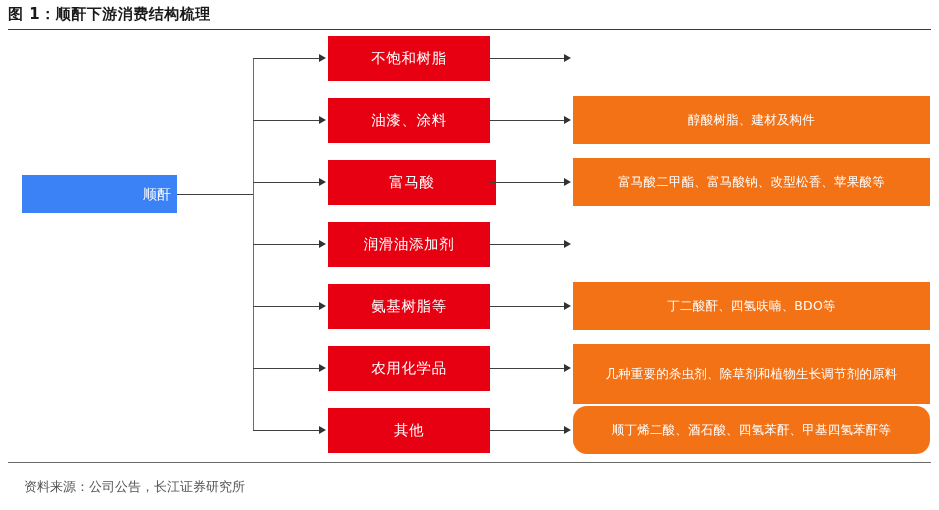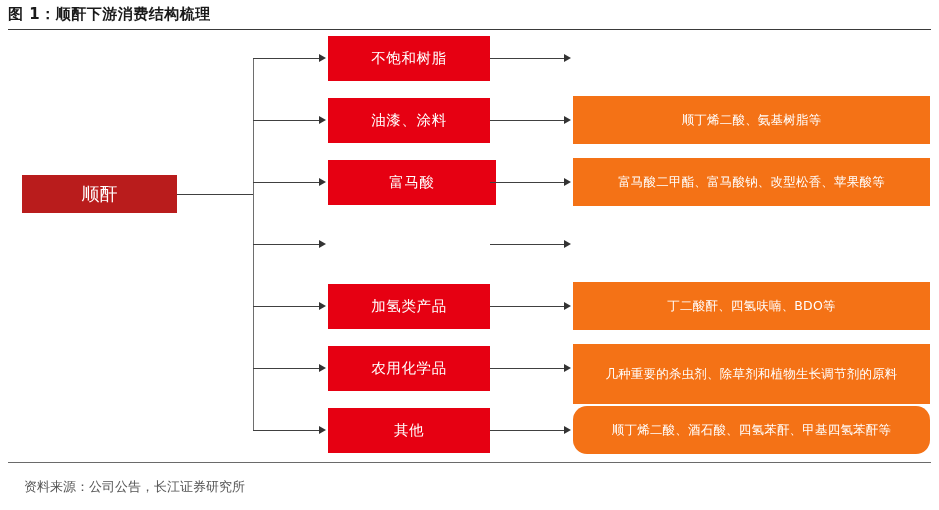--- a/index.html
+++ b/index.html
@@ -71,23 +71,24 @@
     display: flex;
     align-items: center;
     justify-content: center;
     text-align: center;
     color: #ffffff;
     line-height: 1.32;
     padding: 2px 6px;
   }
 
   .node-root {
-    background: #b91c1c;
-    font-size: 18px;
+    background: #3b82f6;
+    font-size: 14px;
     font-weight: normal;
+    justify-content: flex-end;
   }
 
   .node-mid {
     background: #E60012;
     font-size: 14.5px;
     letter-spacing: 0.6px;
   }
 
   .node-leaf {
     background: #F47216;
@@ -141,43 +142,46 @@
   <div class="arrow-head" style="left:564px; top:23.5px;"></div>
 
   <div class="hline" style="left:253px; top:90px; width:68px;"></div>
   <div class="arrow-head" style="left:319px; top:85.5px;"></div>
   <div class="node node-mid" style="left:328px; top:68px; width:162px; height:45px;">
     <span>油漆、涂料</span>
   </div>
   <div class="hline" style="left:490px; top:90px; width:76px;"></div>
   <div class="arrow-head" style="left:564px; top:85.5px;"></div>
   <div class="node node-leaf" style="left:573px; top:66px; width:357px; height:48px;">
-    <span>顺丁烯二酸、氨基树脂等</span>
+    <span>醇酸树脂、建材及构件</span>
   </div>
 
   <div class="hline" style="left:253px; top:152px; width:68px;"></div>
   <div class="arrow-head" style="left:319px; top:147.5px;"></div>
   <div class="node node-mid" style="left:328px; top:130px; width:168px; height:45px;">
     <span>富马酸</span>
   </div>
   <div class="hline" style="left:490px; top:152px; width:76px;"></div>
   <div class="arrow-head" style="left:564px; top:147.5px;"></div>
   <div class="node node-leaf" style="left:573px; top:128px; width:357px; height:48px;">
     <span>富马酸二甲酯、富马酸钠、改型松香、苹果酸等</span>
   </div>
 
   <div class="hline" style="left:253px; top:214px; width:68px;"></div>
   <div class="arrow-head" style="left:319px; top:209.5px;"></div>
+  <div class="node node-mid" style="left:328px; top:192px; width:162px; height:45px;">
+    <span>润滑油添加剂</span>
+  </div>
   <div class="hline" style="left:490px; top:214px; width:76px;"></div>
   <div class="arrow-head" style="left:564px; top:209.5px;"></div>
 
   <div class="hline" style="left:253px; top:276px; width:68px;"></div>
   <div class="arrow-head" style="left:319px; top:271.5px;"></div>
   <div class="node node-mid" style="left:328px; top:254px; width:162px; height:45px;">
-    <span>加氢类产品</span>
+    <span>氨基树脂等</span>
   </div>
   <div class="hline" style="left:490px; top:276px; width:76px;"></div>
   <div class="arrow-head" style="left:564px; top:271.5px;"></div>
   <div class="node node-leaf" style="left:573px; top:252px; width:357px; height:48px;">
     <span>丁二酸酐、四氢呋喃、BDO等</span>
   </div>
 
   <div class="hline" style="left:253px; top:338px; width:68px;"></div>
   <div class="arrow-head" style="left:319px; top:333.5px;"></div>
   <div class="node node-mid" style="left:328px; top:316px; width:162px; height:45px;">

